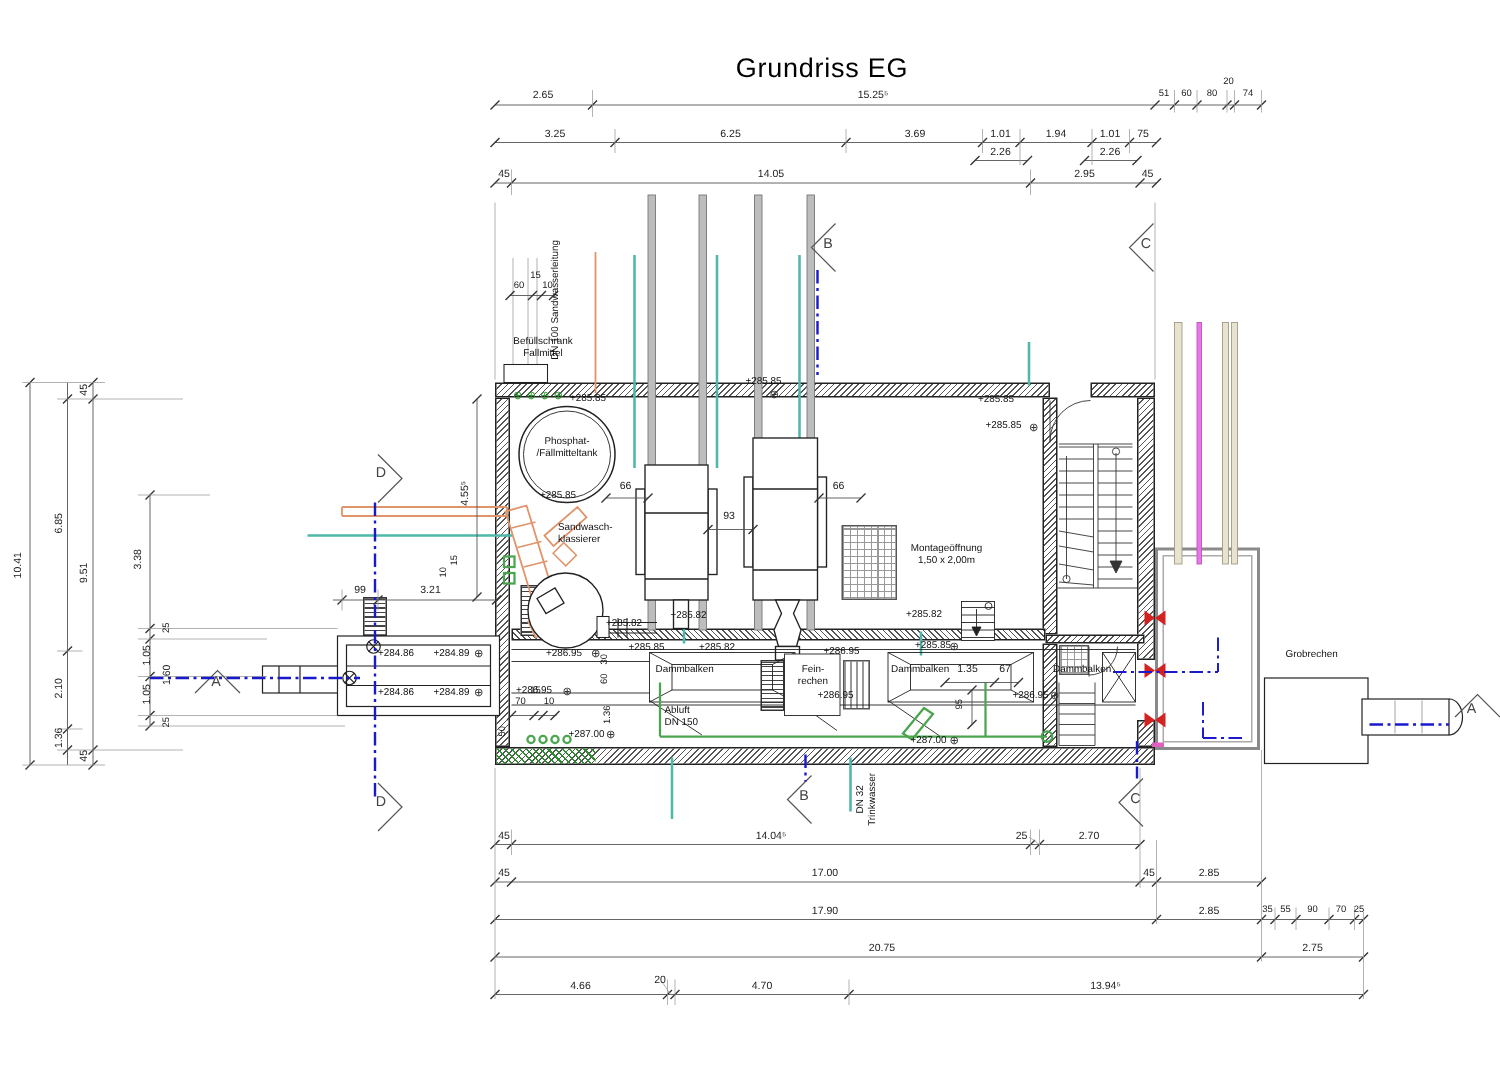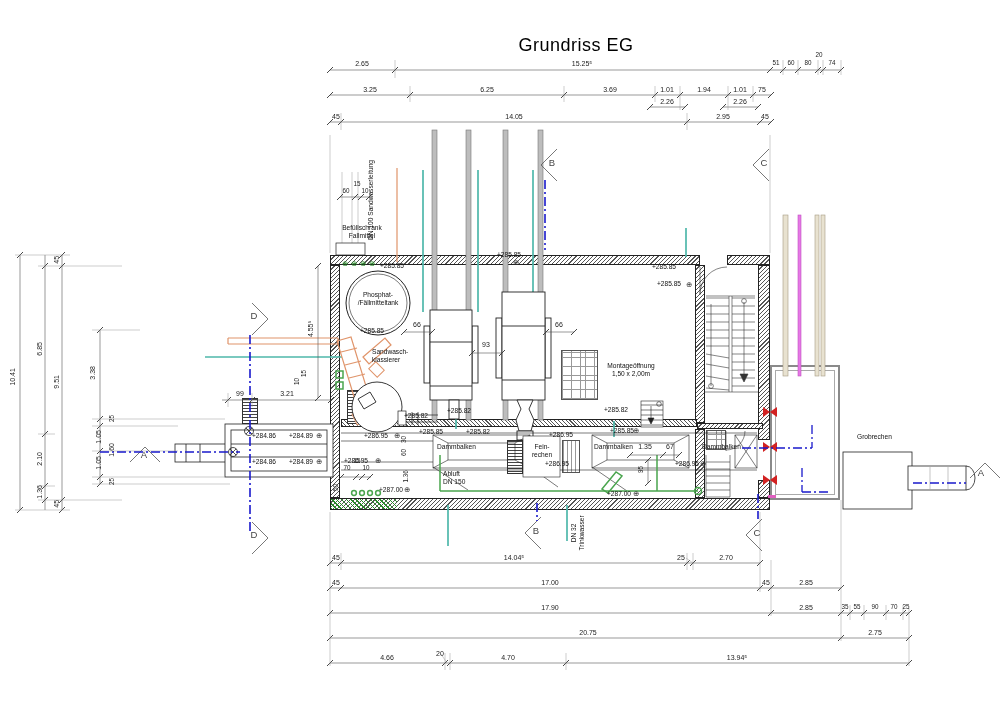--- a/index.html
+++ b/index.html
@@ -250,21 +250,21 @@
                M541 517 L525 533 L541 549 M762 519 L746 535 L762 551
                M252 303 L268 319 L252 335 M252 522 L268 538 L252 554"></path>
     </g>
 
     <g stroke="#1a1acc" stroke-width="1.6" fill="none" stroke-dasharray="9 3 2 3">
       <path d="M250 335 V532 M545 180 V250 M537 503 V521 M758 494 V519 M100 452 H240 M913 483 H966"></path>
       <path d="M742 448 H812 M812 425 V448 M802 468 V492 M802 492 H829" stroke-width="1.3"></path>
     </g>
   </svg>
 
-  <span class="t title c" style="left:476px;top:36px;width:200px">Grundriss EG</span>
+  <span class="t title c" style="left:448px;top:36px;width:200px">Grundriss EG</span>
 
   <span class="t c" style="left:342px;top:60px;width:40px">2.65</span>
   <span class="t c" style="left:552px;top:60px;width:60px">15.25⁵</span>
   <span class="t c f6" style="left:768px;top:60px;width:16px">51</span>
   <span class="t c f6" style="left:784px;top:60px;width:14px">60</span>
   <span class="t c f6" style="left:801px;top:60px;width:14px">80</span>
   <span class="t c f6" style="left:813px;top:52px;width:12px">20</span>
   <span class="t c f6" style="left:825px;top:60px;width:14px">74</span>
   <span class="t c" style="left:350px;top:86px;width:40px">3.25</span>
   <span class="t c" style="left:467px;top:86px;width:40px">6.25</span>

